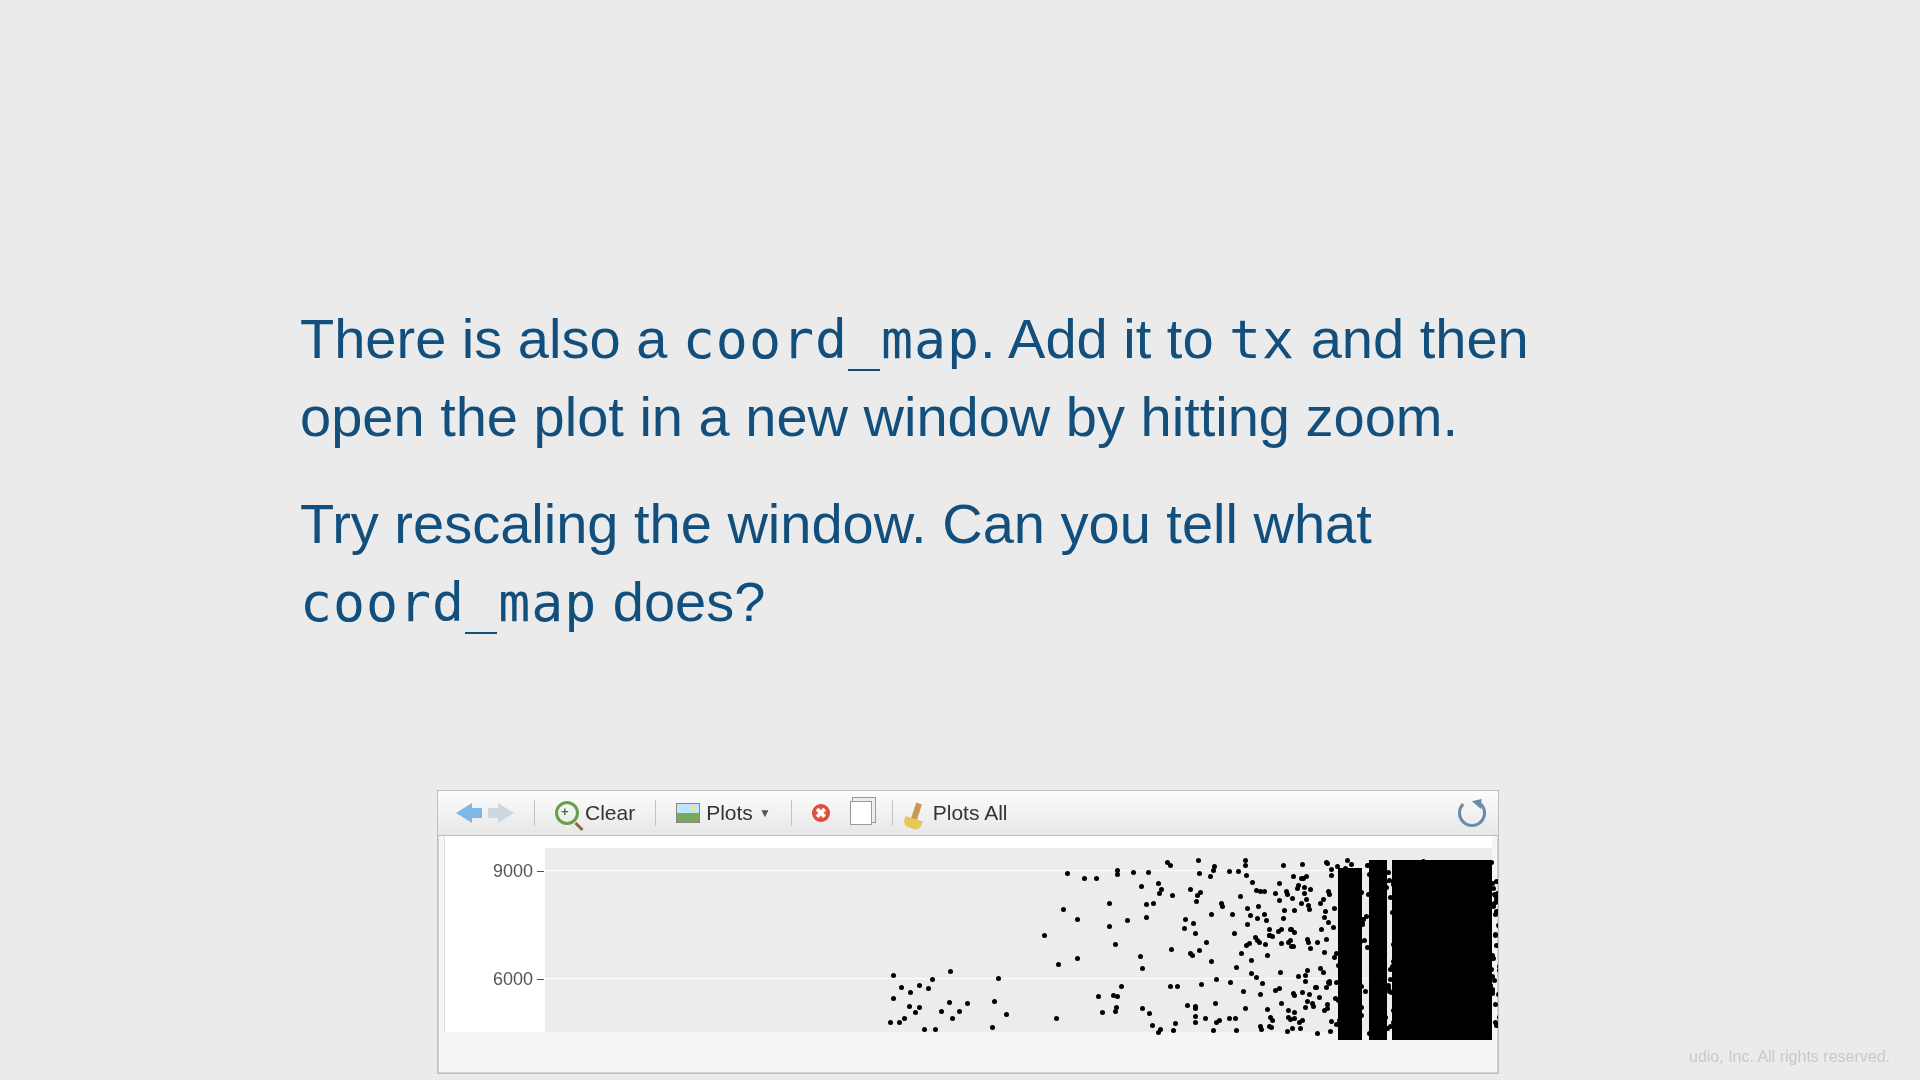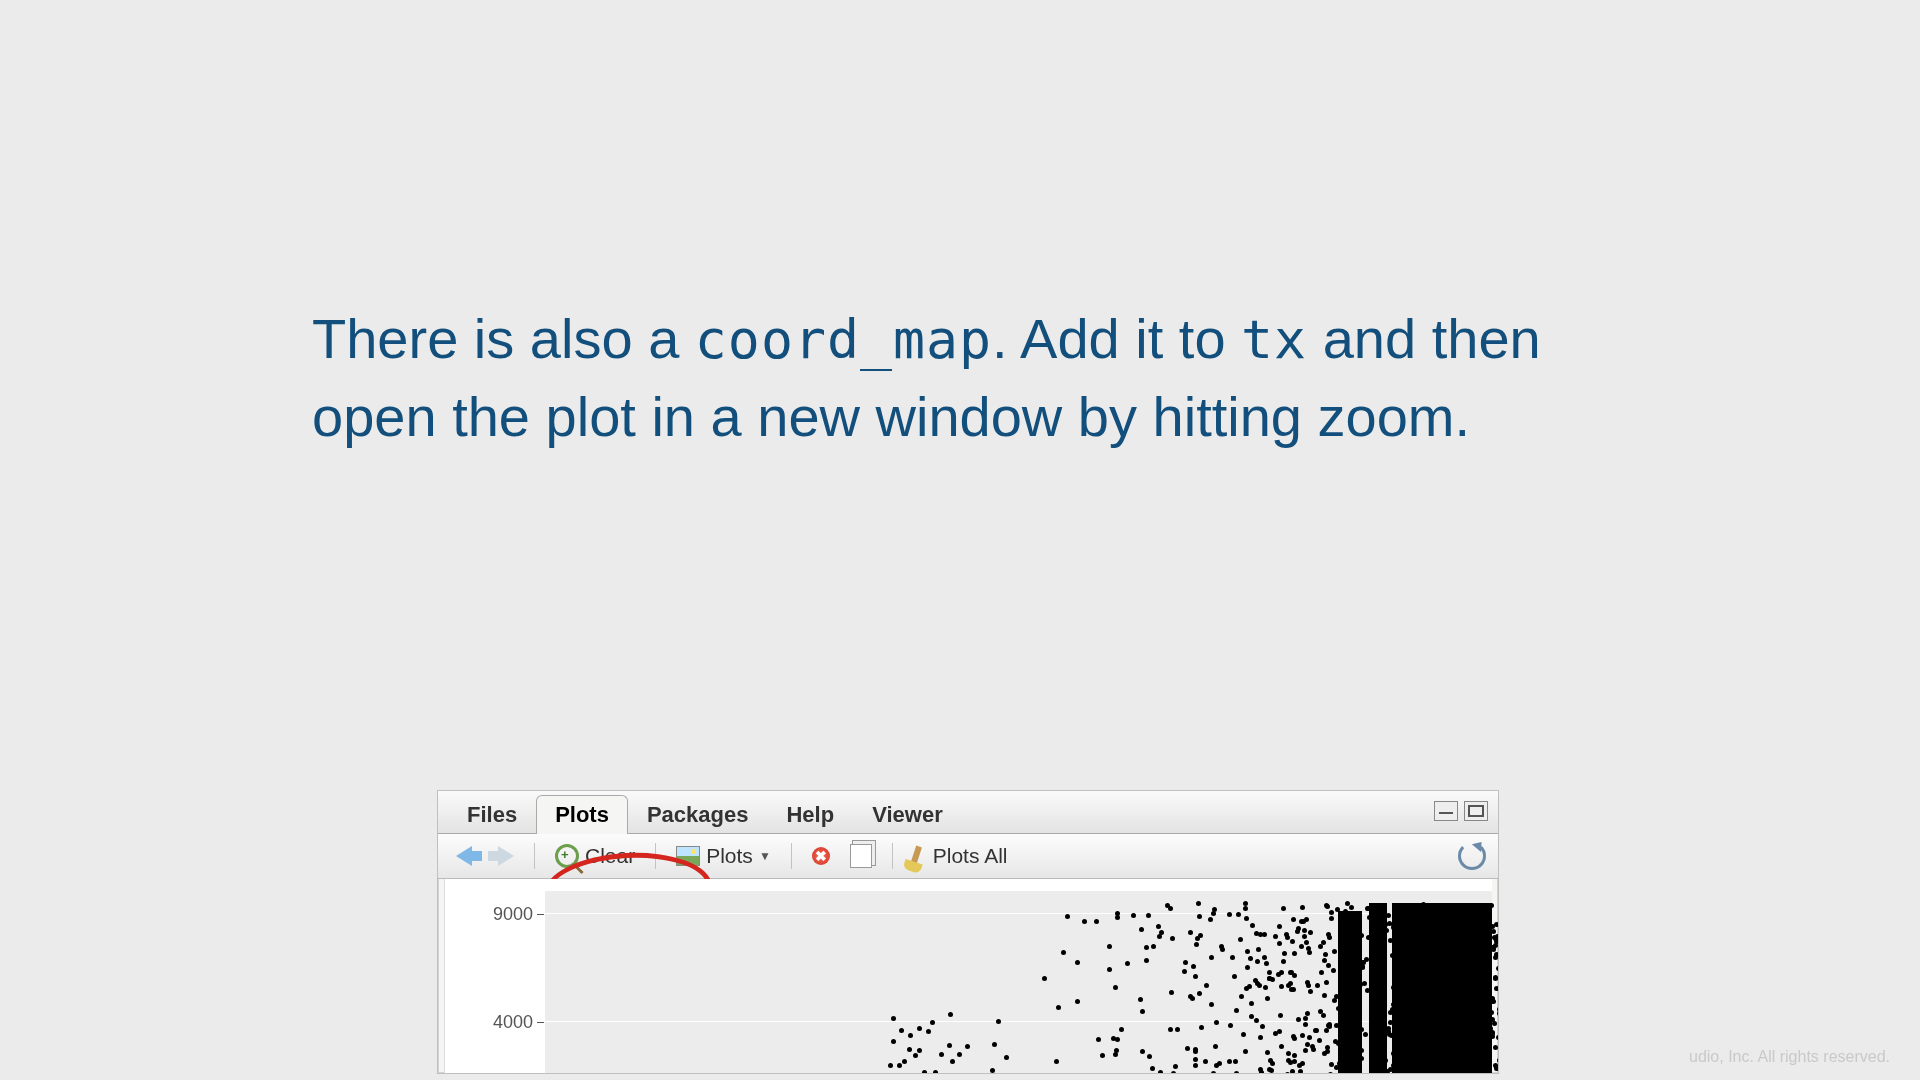--- a/index.html
+++ b/index.html
@@ -32,21 +32,21 @@
     position: absolute;
     top: 300px;
     left: 300px;
     width: 1300px;
     color: #134f7c;
     font-size: 56px;
     line-height: 1.4;
     font-weight: 400;
   }
   .body p {
-    margin: 0 0 28px 12px;
+    margin: 0 0 28px 0;
   }
   .code {
     font-family: "Menlo", "Consolas", monospace;
     font-size: 0.95em;
     letter-spacing: 1px;
   }
   
   .panel {
     position: absolute;
     left: 437px;
@@ -292,35 +292,27 @@
 </head>
 <body>
 
 <div class="slide">
 
 
   <div class="body">
     <p>
       <span>There is also a </span><span class="code">coord_map</span><span>. Add it to </span><span class="code">tx</span><span> and then open the plot in a new window by hitting zoom.</span>
     </p>
+    <p>
+      <span>Try rescaling the window. Can you tell what </span><span class="code">coord_map</span><span> does?</span>
+    </p>
   </div>
 
   <div class="panel">
 
-    <div class="tabbar">
-      <div class="tab">Files</div>
-      <div class="tab active">Plots</div>
-      <div class="tab">Packages</div>
-      <div class="tab">Help</div>
-      <div class="tab">Viewer</div>
-      <div class="win-controls">
-        <span class="min"></span>
-        <span class="max"></span>
-      </div>
-    </div>
 
     <div class="toolbar">
       <div class="tb-btn">
         <div class="arrow-left"></div>
       </div>
       <div class="tb-btn">
         <div class="arrow-right"></div>
       </div>
       <div class="sep"></div>
       <div class="tb-btn">
@@ -1036,19 +1028,19 @@
             <div class="dot" style="left: 420.486px; top: 153.339px;"></div>
             <div class="dot" style="left: 377.283px; top: 179.299px;"></div>
             <div class="dot" style="left: 412.476px; top: 161.494px;"></div>
             <div class="dot" style="left: 403.1px; top: 120.665px;"></div>
             <div class="dot" style="left: 368.416px; top: 161.995px;"></div>
             <div class="dot" style="left: 363.238px; top: 141.783px;"></div>
           </div>
       </div>
       <span class="axis-label" style="left:48px; top:25px">9000</span>
       <span class="tick" style="left:92px; top:35px"></span>
-      <span class="axis-label" style="left:48px; top:133px">4000</span>
+      <span class="axis-label" style="left:48px; top:133px">6000</span>
       <span class="tick" style="left:92px; top:143px"></span>
     </div>
   </div>
 
   <div class="footer">udio, Inc. All rights reserved.</div>
 </div>
 
 </body></html>

